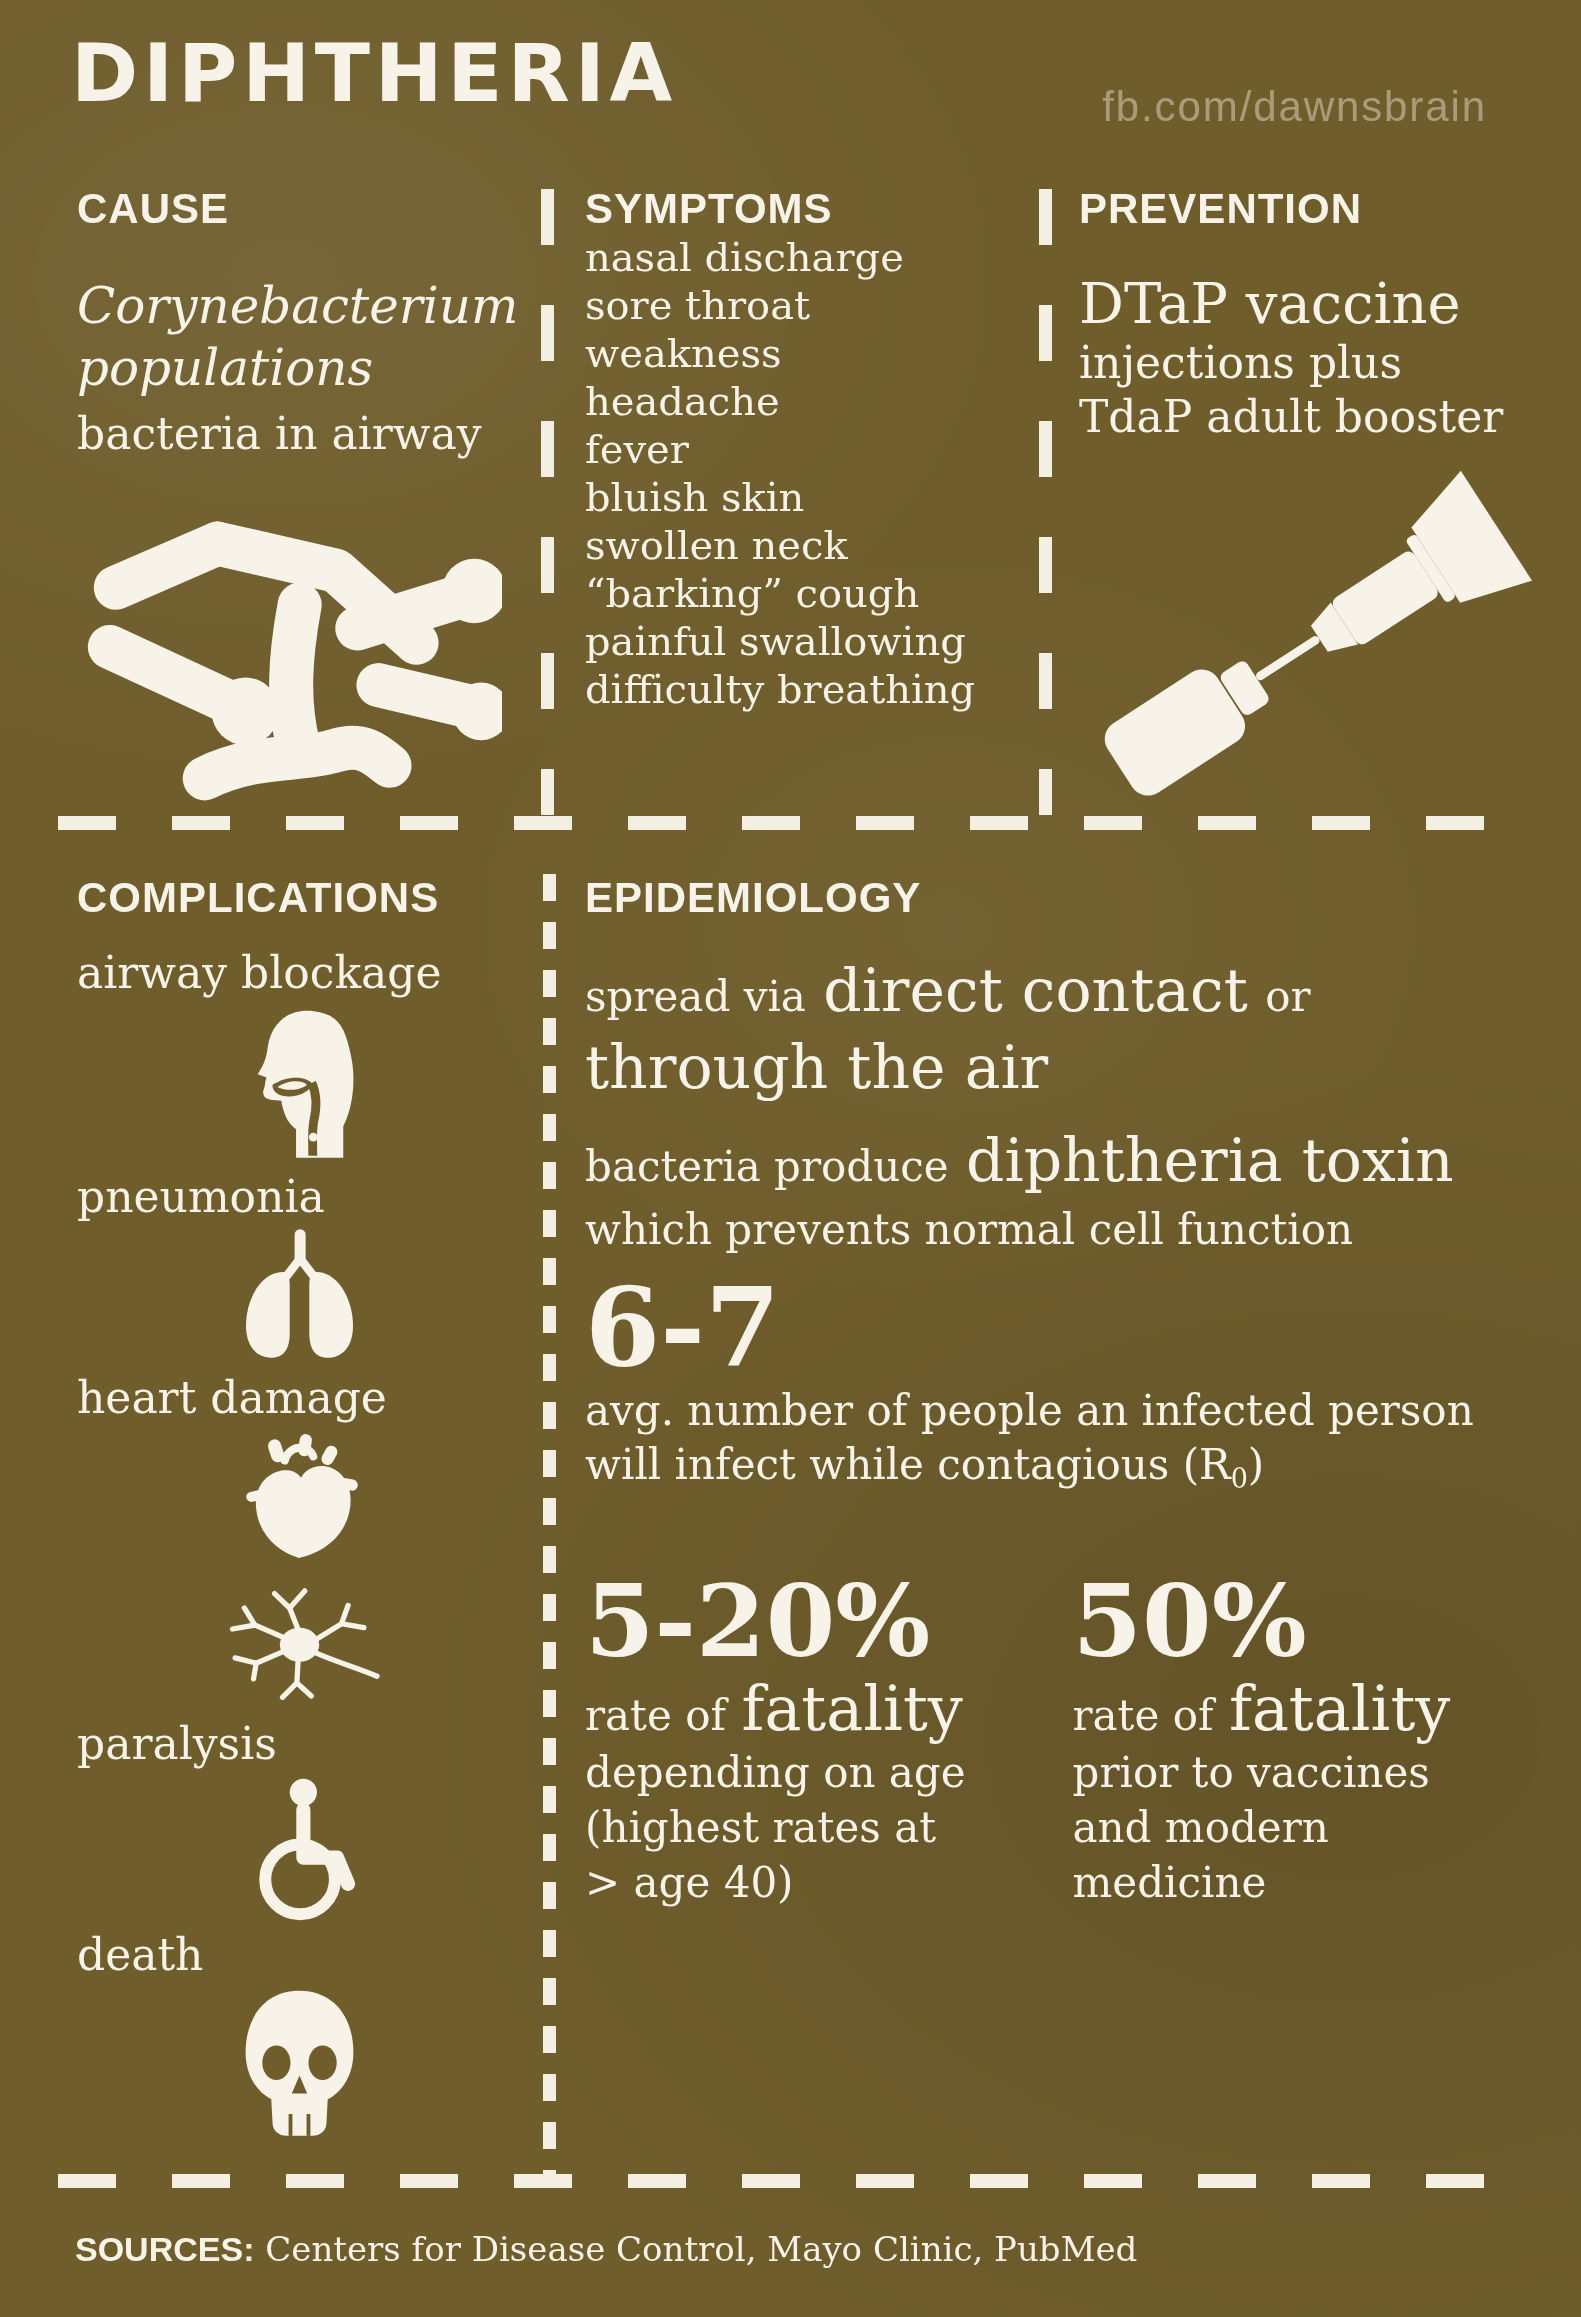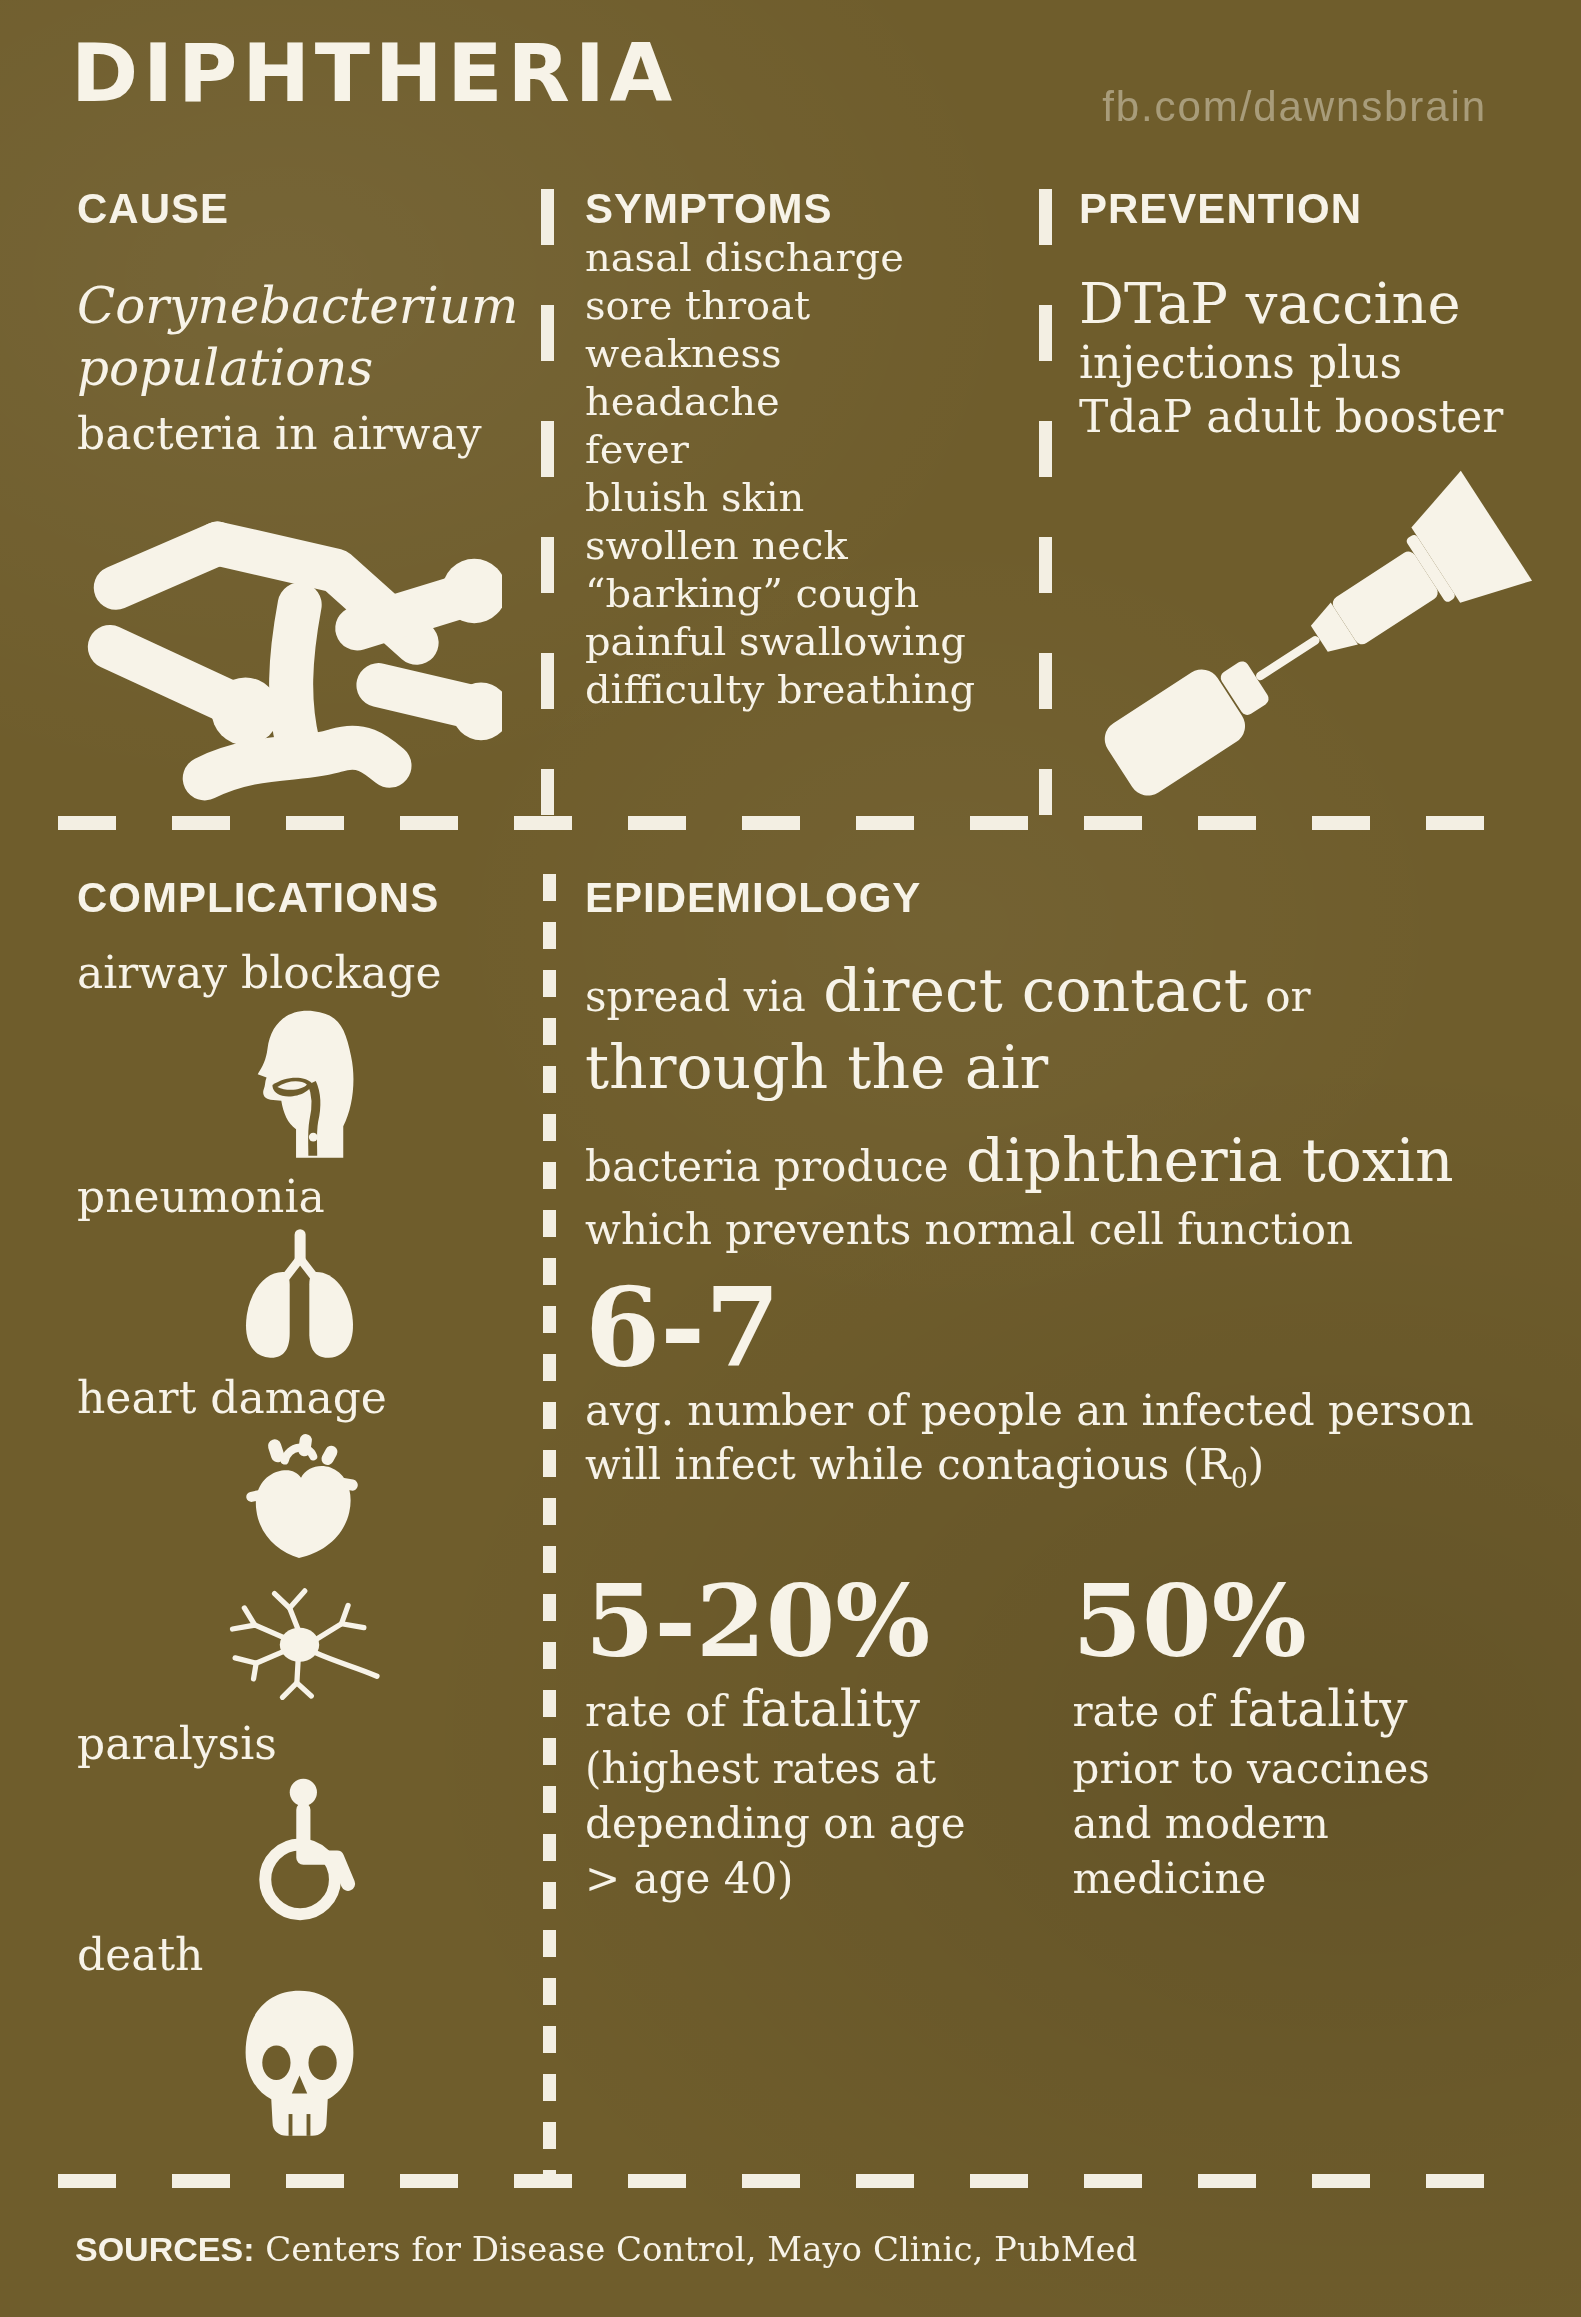--- a/index.html
+++ b/index.html
@@ -75,21 +75,21 @@
   .outbreaks{margin-top:37px;}
   .bignum{font-family:"DejaVu Serif",serif;font-weight:700;font-size:108px;line-height:114px;}
   .r0{margin-top:11.6px;}
   .r0-cap{font-size:42px;line-height:54px;}
   .r0-cap sub{font-size:27px;}
   .stats{display:flex;margin-top:62px;}
   .stat{width:494px;}
   .stat-val{font-family:"DejaVu Serif",serif;font-weight:700;font-size:100px;line-height:106px;}
   .stat-cap1{display:flex;align-items:baseline;gap:15.4px;margin-top:5.8px;text-align:right;}
   .cap-sm{font-size:42px;line-height:58px;}
-  .cap-bg{font-size:50px;line-height:58px;}
+  .cap-bg{font-size:62px;line-height:58px;}
   .stat-line{font-size:42px;line-height:55px;}
 
   .sources{position:absolute;left:75px;top:2228px;font-size:34px;line-height:42px;}
   .sources .lbl{font-family:"Liberation Sans",sans-serif;font-weight:700;}
   svg{display:block;}
 </style>
 </head>
 <body>
 
 <div class="poster">
@@ -276,22 +276,22 @@
       <div class="r0-cap"><span>will infect while contagious (R</span><sub>0</sub><span>)</span></div>
     </div>
 
     <div class="stats">
       <div class="stat">
         <div class="stat-val">5-20%</div>
         <div class="stat-cap1">
           <span class="cap-sm">rate of</span>
           <span class="cap-bg">fatality</span>
         </div>
+        <div class="stat-line">depending on age</div>
         <div class="stat-line">(highest rates at</div>
-        <div class="stat-line">depending on age</div>
         <div class="stat-line">&gt; age 40)</div>
       </div>
       <div class="stat">
         <div class="stat-val">50%</div>
         <div class="stat-cap1">
           <span class="cap-sm">rate of</span>
           <span class="cap-bg">fatality</span>
         </div>
         <div class="stat-line">prior to vaccines</div>
         <div class="stat-line">and modern</div>

